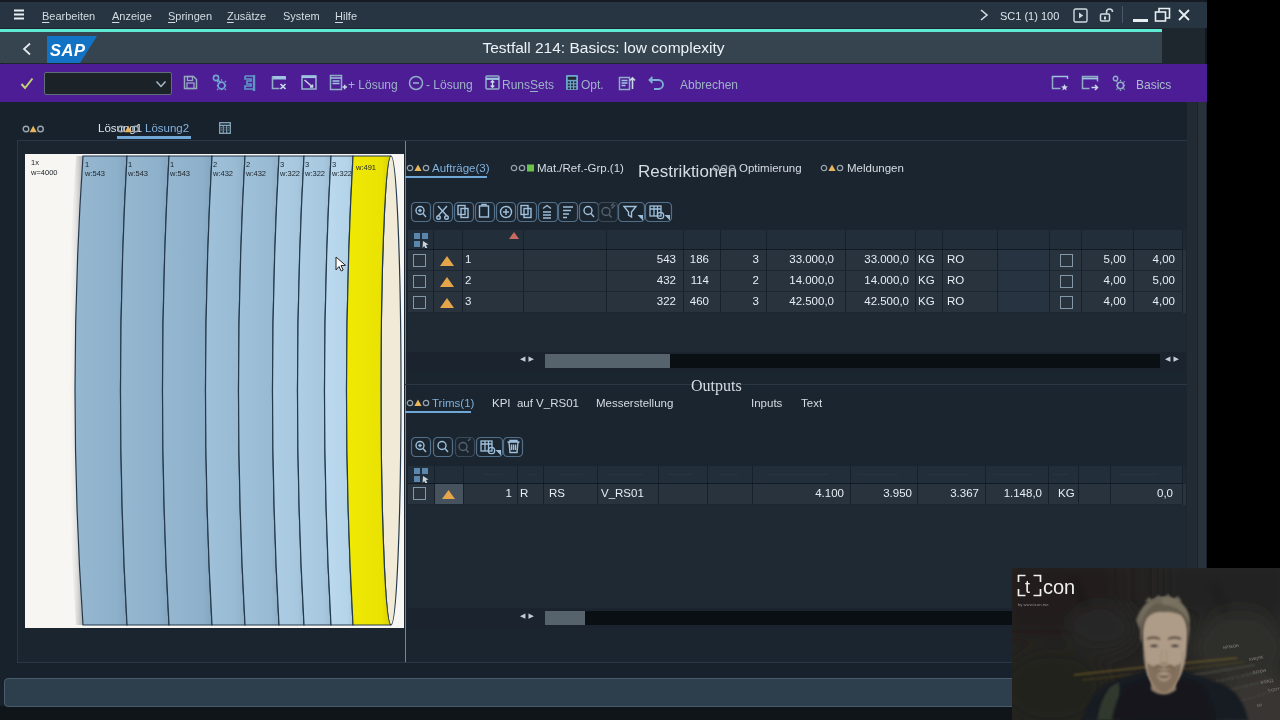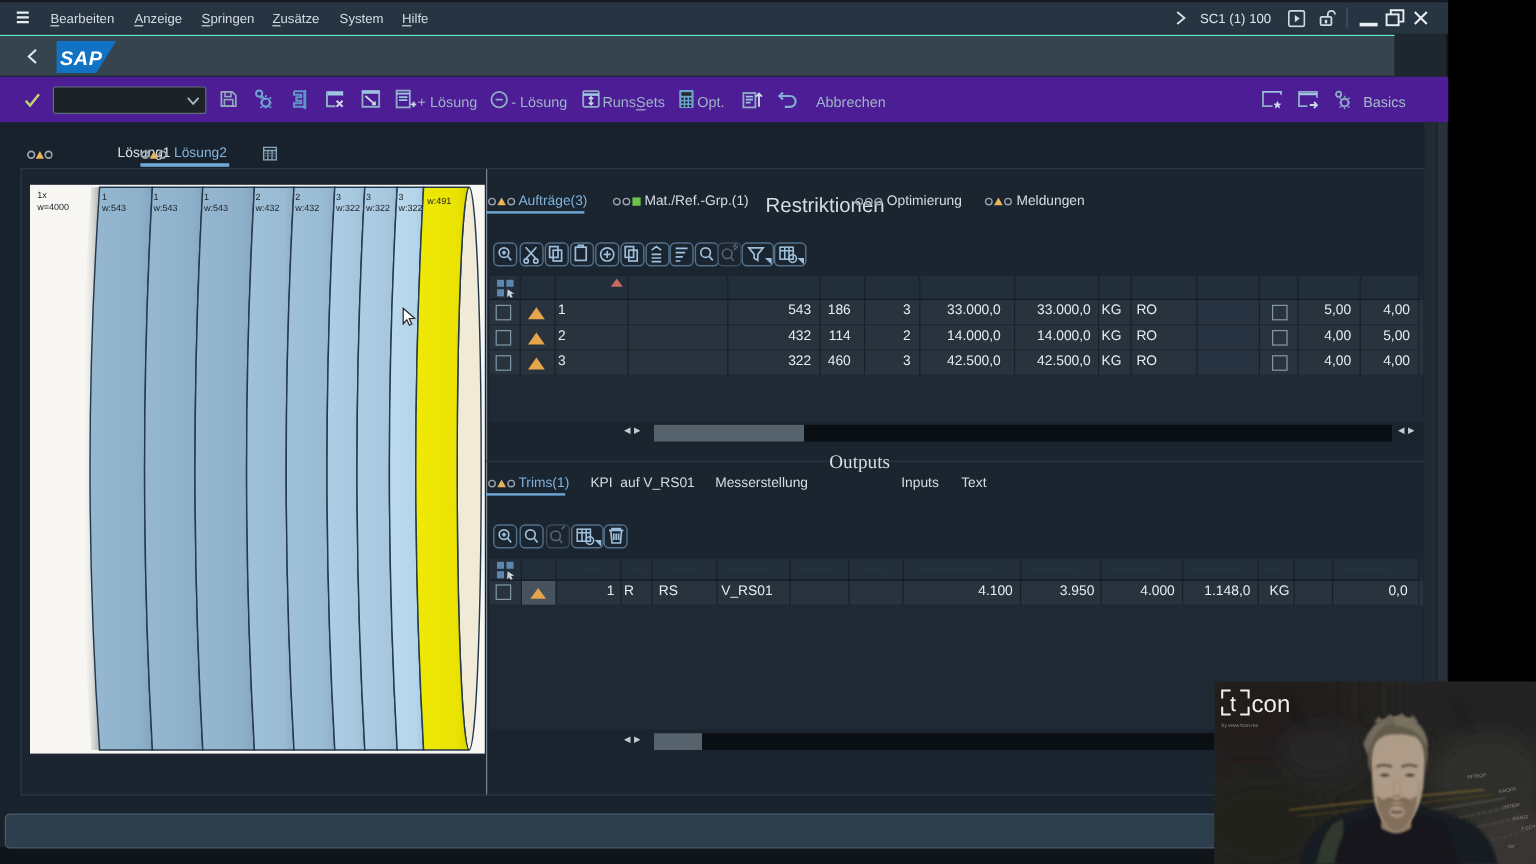--- a/index.html
+++ b/index.html
@@ -1,21 +1,21 @@
 <!DOCTYPE html>
 <html><head><meta charset="utf-8"><style>
 *{margin:0;padding:0;box-sizing:border-box;}
 html,body{width:1280px;height:720px;background:#000;overflow:hidden;font-family:"Liberation Sans",sans-serif;}
 .abs{position:absolute;}
 body{position:relative;}
 .win{position:absolute;left:0;top:0;width:1207px;height:720px;background:#1E262E;}
 .menubar{position:absolute;left:0;top:2px;width:1207px;height:26px;background:#263541;}
 .menubar .mi{position:absolute;top:8px;font-size:11px;color:#D3DCE3;}
 .menubar u{text-decoration:underline;text-underline-offset:2px;}
-.titlebar{position:absolute;left:0;top:29px;width:1162px;height:34px;background:#35444F;border-top:1px solid #5eead4;}
+.titlebar{position:absolute;left:0;top:29px;width:1162px;height:34px;background:#35444F;border-top:3px solid #5eead4;}
 .toolbar{position:absolute;left:0;top:64px;width:1207px;height:38px;background:#4c1d95;}
 .content{position:absolute;left:0;top:102px;width:1207px;height:604px;background:#18222C;}
 .botstrip{position:absolute;left:0;top:706px;width:1207px;height:14px;background:#10151A;}
 .tbtxt{position:absolute;top:14px;font-size:12px;color:#9DB4C6;}
 .tbtxt u{text-decoration:underline;text-underline-offset:2px;}
 .cell{position:absolute;font-size:11.5px;color:#E6EDF3;}
 .num{text-align:right;}
 .vidwrap{position:absolute;left:1012px;top:568px;width:268px;height:152px;background:#2B2A27;overflow:hidden;}
 .blackstrip{position:absolute;left:1207px;top:0;width:73px;height:568px;background:#000;}
 </style></head><body>
@@ -59,20 +59,21 @@
 </div>
 
 <div class="titlebar">
   <svg class="abs" style="left:21px;top:10px" width="12" height="14">
       <path d="M9 1.5L3 7l6 5.5" stroke="#E4EAEF" stroke-width="1.7" fill="none"></path>
     </svg>
   <svg class="abs" style="left:47px;top:4px" width="50" height="27">
     <path d="M0 0h50L33 27H0z" fill="#1273C4"></path>
     <text x="3" y="20" font-family="Liberation Sans" font-size="16.5" font-weight="bold" font-style="italic" fill="#FFF" letter-spacing="0.5">SAP</text>
   </svg>
+  <div class="abs" style="left:0;top:7px;width:1207px;text-align:center;font-size:15.5px;color:#EDF2F6;">Testfall 214: Basics: low complexity</div>
 </div>
 
 <div class="toolbar">
   <svg class="abs" style="left:20px;top:13px" width="14" height="13">
       <path d="M1.5 7l3.5 4L12.5 1.5" stroke="#C2D470" stroke-width="2" fill="none"></path>
     </svg>
   <div class="abs" style="left:44px;top:8px;width:128px;height:23px;background:#1B2228;border:1px solid #5F6E7A;border-radius:2px;">
     <svg class="abs" style="left:110px;top:7px" width="12" height="9">
         <path d="M1.5 1.5l4.5 5 4.5-5" stroke="#A7BCCB" stroke-width="1.5" fill="none"></path>
       </svg>
@@ -499,21 +500,21 @@
     <div class="abs" style="left:5px;top:21px;width:13px;height:13px;border:1px solid #8298A8;"></div>
     <svg class="abs" style="left:33px;top:23px" width="15" height="11">
         <path d="M7.5 1l6.5 9H1z" fill="#E5A64B"></path>
       </svg>
     <span class="cell num" style="left:64px;top:21px;width:40px;">1</span>
     <span class="cell" style="left:112px;top:21px;">R</span>
     <span class="cell" style="left:141px;top:21px;">RS</span>
     <span class="cell" style="left:193px;top:21px;text-align:right;">V_RS01</span>
     <span class="cell num" style="left:386px;top:21px;width:50px;">4.100</span>
     <span class="cell num" style="left:454px;top:21px;width:50px;">3.950</span>
-    <span class="cell num" style="left:521px;top:21px;width:50px;">4.000</span>
+    <span class="cell num" style="left:521px;top:21px;width:50px;">3.367</span>
     <span class="cell num" style="left:574px;top:21px;width:60px;">1.148,0</span>
     <span class="cell" style="left:650px;top:21px;">KG</span>
     <span class="cell num" style="left:725px;top:21px;width:40px;">0,0</span>
   </div>
 
   <div class="abs" style="left:408px;top:609px;width:778px;height:19px;background:#1B242E;">
     <span class="abs" style="left:112px;top:3px;font-size:7px;color:#C2CCD4;letter-spacing:3px;">◀▶</span>
     <div class="abs" style="left:137px;top:2px;width:615px;height:14px;background:#0A0F14;"></div>
     <div class="abs" style="left:137px;top:2px;width:40px;height:14px;background:#56626C;"></div>
   </div>

